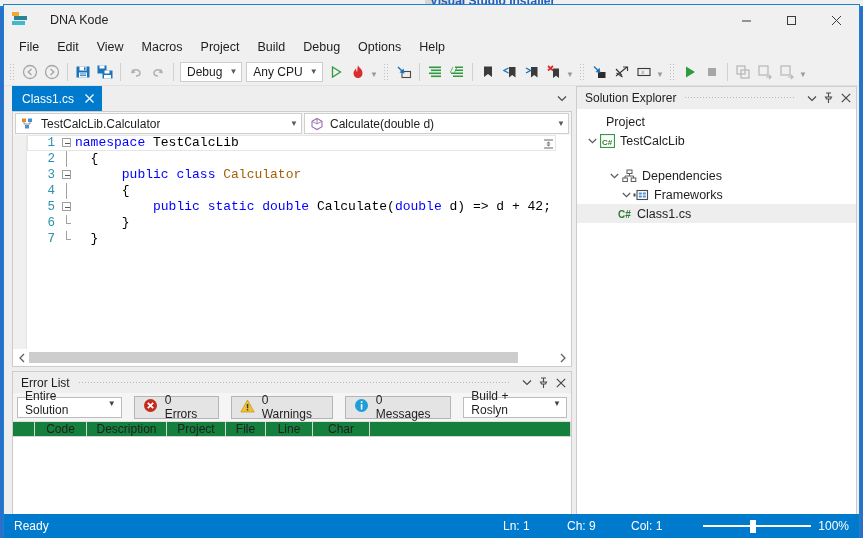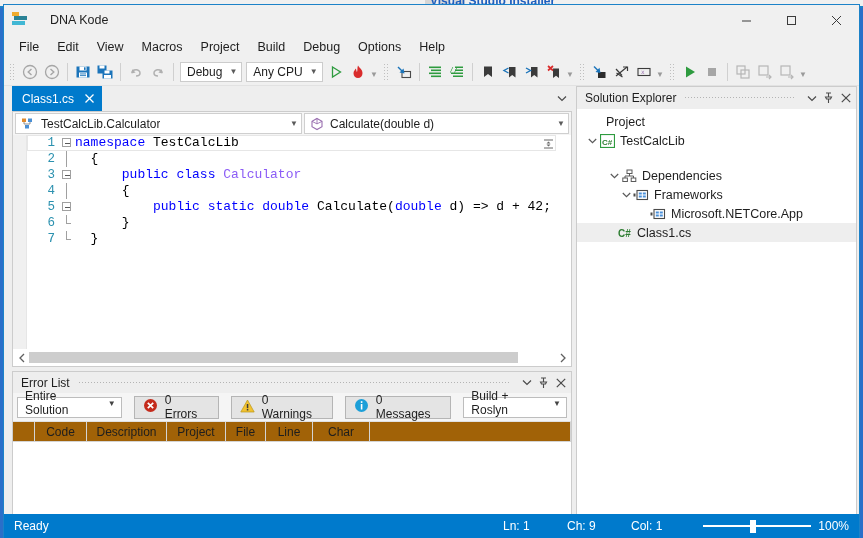--- a/index.html
+++ b/index.html
@@ -166,21 +166,21 @@
     border:1px solid #a0a0a0; background:#ffffff;
   }
   .fold .box:after {
     content:""; position:absolute; left:2px; top:4px; width:5px; height:1px; background:#5a5a5a;
   }
   .fold .vline { position:absolute; left:7px; top:0; bottom:0; width:1px; background:#a0a0a0; }
   .fold .corner { position:absolute; left:7px; top:0; height:8px; width:1px; background:#a0a0a0;}
   .fold .corner:after { content:""; position:absolute; left:0; top:8px; width:5px; height:1px; background:#a0a0a0;}
   .code-text { flex: 1 1 auto; color: #000000; }
   .kw { color: #0000ff; }
-  .tp { color: #8b5cf6; }
+  .tp { color: #a16207; }
   .pl { color: #000000; }
   .cur-line-border { position:absolute; left:0; right:0; height:16px; border:1px solid #e6e6e6; pointer-events:none;}
 
   #split-glyph {
     position:absolute; right:2px; top:2px; width:12px; height:14px; color:#555; font-size:11px;
     display:flex; align-items:center; justify-content:center;
   }
   #vscroll-track { width: 15px; flex:0 0 auto; background:#ffffff; }
 
   #hscroll-row { height: 17px; flex:0 0 auto; display:flex; align-items:center; background:#ffffff; padding:0 1px;}
@@ -229,21 +229,21 @@
     padding: 0 5px 8px 7px; font-size:12px; color:#1e1e1e;
   }
   .el-combo .ec-arrow { margin-left:7px; font-size:8px; color:#444; }
   .el-toggle {
     height: 23px; border:1px solid #b5b5b5; background:#e4e4e4;
     display:flex; align-items:center; padding: 0 12px 0 8px; gap:7px; font-size:12px; color:#1e1e1e;
   }
   .el-spacer { flex:1 1 auto; }
 
   #el-columns {
-    height: 21px; display:flex; align-items:stretch; background:#a16207;
+    height: 16px; display:flex; align-items:stretch; background:#15803d;
     border-top:1px solid #e0e0e0; border-bottom:1px solid #d4d4d4; flex:0 0 auto;
   }
   #el-columns .col-gutter { width:22px; border-right:1px solid #d4d4d4; flex:0 0 auto; }
   .el-col {
     display:flex; align-items:center; justify-content:center; font-size:12px; color:#1e1e1e;
     border-right:1px solid #d4d4d4; flex:0 0 auto; padding:0 6px;
   }
   .el-col-fill { flex:1 1 auto; }
   #el-rows { flex:1 1 auto; background:#ffffff; }
 
@@ -767,34 +767,20 @@
                   <rect x="0.5" y="5.5" width="2" height="3" fill="#4a4a4a"></rect>
                   <rect x="4" y="2.5" width="10.5" height="9" fill="none" stroke="#4a4a4a" stroke-width="1.1"></rect>
                   <rect x="5.8" y="4.5" width="3" height="2" fill="#4a90d9"></rect>
                   <rect x="9.8" y="4.5" width="3" height="2" fill="#4a90d9"></rect>
                   <rect x="5.8" y="7.5" width="3" height="2" fill="#4a90d9"></rect>
                   <rect x="9.8" y="7.5" width="3" height="2" fill="#4a90d9"></rect>
                 </svg>
               </span>
               <span>Frameworks</span>
             </div>
-            <div class="tree-row" style="padding-left: 59px;">
-              <span class="tw-expander"></span>
-              <span class="tree-icon">
-                <svg width="16" height="14" viewBox="0 0 16 14">
-                  <rect x="0.5" y="5.5" width="2" height="3" fill="#4a4a4a"></rect>
-                  <rect x="4" y="2.5" width="10.5" height="9" fill="none" stroke="#4a4a4a" stroke-width="1.1"></rect>
-                  <rect x="5.8" y="4.5" width="3" height="2" fill="#4a90d9"></rect>
-                  <rect x="9.8" y="4.5" width="3" height="2" fill="#4a90d9"></rect>
-                  <rect x="5.8" y="7.5" width="3" height="2" fill="#4a90d9"></rect>
-                  <rect x="9.8" y="7.5" width="3" height="2" fill="#4a90d9"></rect>
-                </svg>
-              </span>
-              <span>Microsoft.NETCore.App</span>
-            </div>
             <div class="tree-row selected" style="padding-left: 25px;">
               <span class="tw-expander"></span>
               <span class="tree-icon">
                 <svg width="15" height="14" viewBox="0 0 15 14">
                   <text x="1" y="11" font-size="10" font-weight="bold" fill="#2e7d32" font-family="sans-serif">C#</text>
                 </svg>
               </span>
               <span>Class1.cs</span>
             </div>
           </div>

